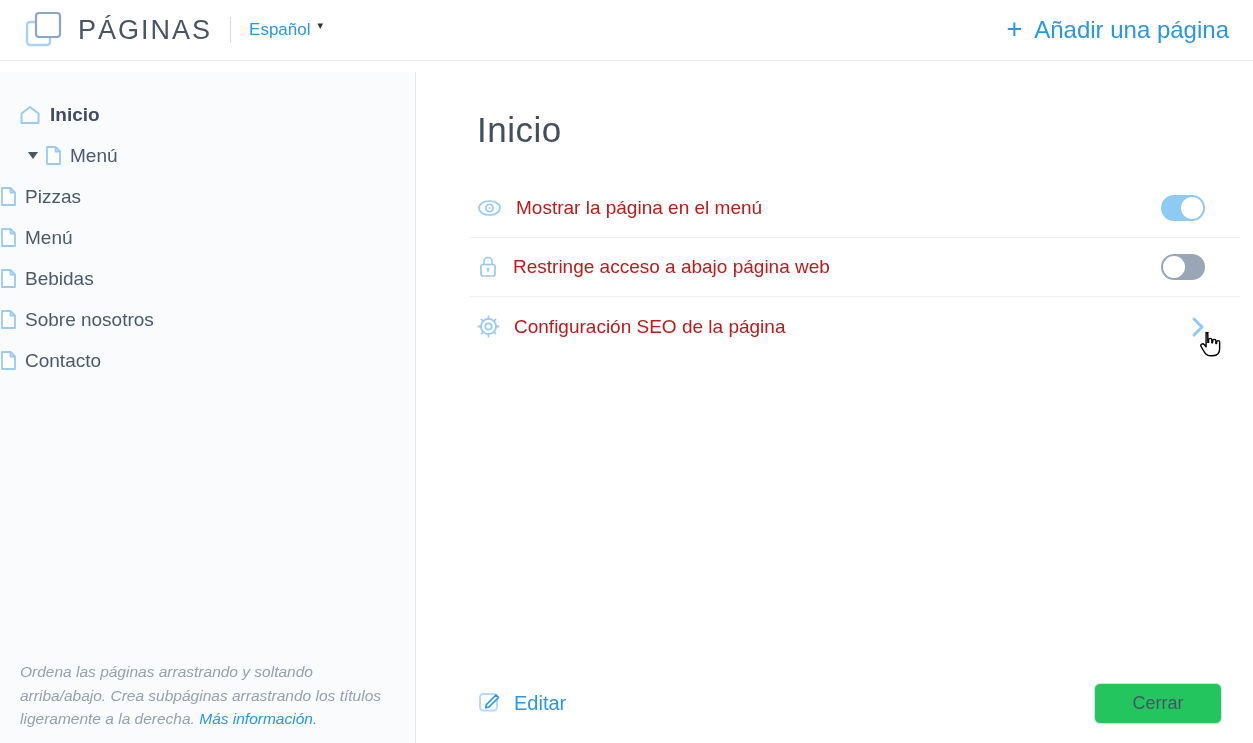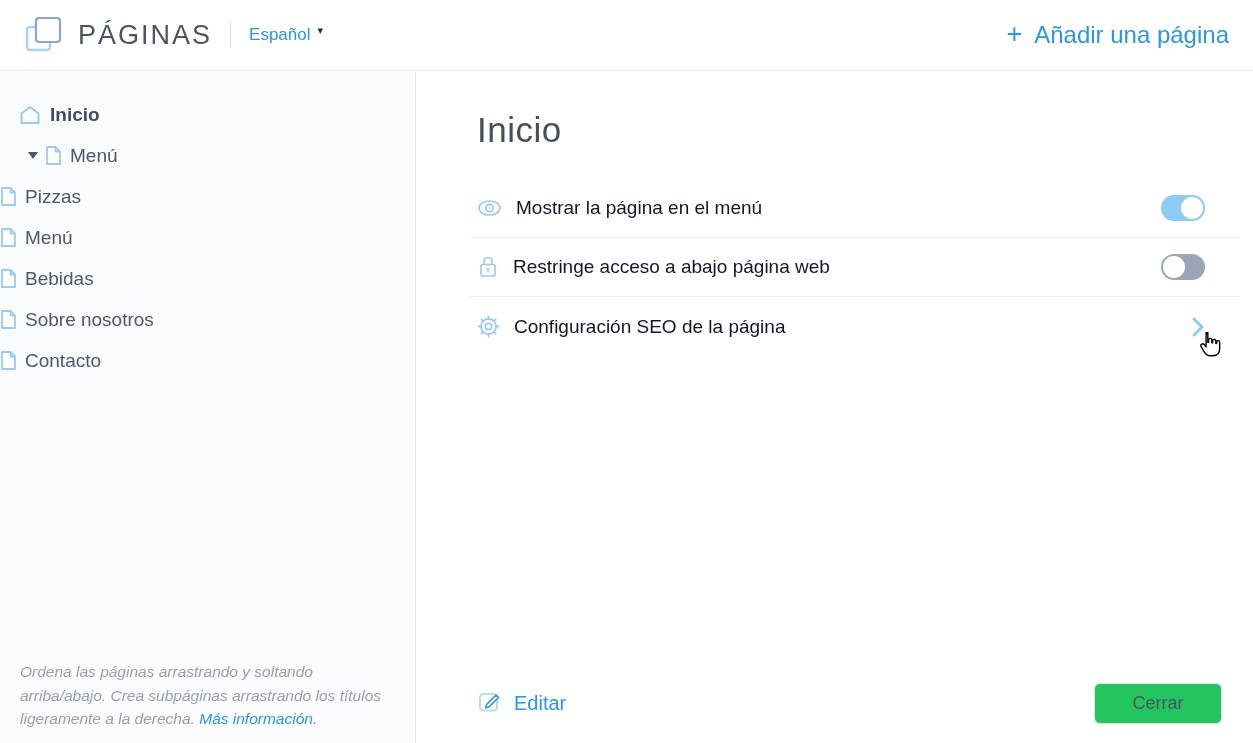--- a/index.html
+++ b/index.html
@@ -1,21 +1,21 @@
 <!DOCTYPE html>
 <html><head>
 <meta charset="utf-8">
 <style>
   * { margin:0; padding:0; box-sizing:border-box; }
   html,body { width:1253px; height:743px; overflow:hidden; }
   body { font-family:"Liberation Sans","DejaVu Sans",sans-serif; background:#fff; color:#4a5462; }
   .screen { position:relative; width:1253px; height:743px; background:#fff; }
 
   
-  .header { position:absolute; top:0; left:0; right:0; height:71px; background:#fff;
+  .header { position:absolute; top:0; left:0; right:0; height:61px; background:#fff;
             border-bottom:1px solid #e8ebee; display:flex; align-items:center; padding:14px 24px; }
   .brand { display:flex; align-items:center; gap:14px; }
   .brand-icon { width:40px; height:42px; position:relative; flex:0 0 auto; }
   .brand-title { font-size:27px; letter-spacing:2px; color:#4a5463; font-weight:400; }
   .brand-sep { width:1px; height:26px; background:#d7dbe0; margin:0 4px; }
   .lang { display:flex; align-items:flex-start; gap:7px; cursor:pointer; }
   .lang-label { font-size:17px; color:#2b97e0; }
   .lang-caret { font-size:11px; color:#2b2f35; line-height:1; }
   .add-page { margin-left:auto; display:flex; align-items:center; gap:12px; color:#2b97e0; cursor:pointer; }
   .add-plus { font-size:27px; font-weight:300; line-height:1; position:relative; top:-1px; }
@@ -40,21 +40,21 @@
   .help a { color:#2b97e0; text-decoration:none; font-style:italic; cursor:pointer; }
 
   
   .main { position:absolute; top:72px; left:416px; right:0; bottom:0; background:#fff; }
   .page-title { position:absolute; left:61px; top:38px; font-size:35px; color:#454f5c;
                 font-weight:400; letter-spacing:0.5px; }
   .settings { position:absolute; left:54px; top:107px; width:770px; }
   .srow { height:59px; display:flex; align-items:center; cursor:pointer; }
   .srow.divided { border-bottom:1px solid #eef1f3; }
   .srow .icn { flex:0 0 auto; margin-left:6px; display:flex; align-items:center; }
-  .srow .lbl { margin-left:13px; font-size:19px; color:#0f172a; }
+  .srow .lbl { margin-left:13px; font-size:19px; color:#b91c1c; }
   .srow .ctrl { margin-left:auto; display:flex; align-items:center; }
 
   .toggle { width:44px; height:26px; border-radius:13px; position:relative; margin-right:35px; cursor:pointer; }
   .toggle .knob { position:absolute; top:2px; width:22px; height:22px; border-radius:50%; background:#fff; }
   .toggle.on { background:#8ecbf3; }
   .toggle.on .knob { right:2px; }
   .toggle.off { background:#9aa6b5; }
   .toggle.off .knob { left:2px; }
 
   .chev { margin-right:32px; display:flex; align-items:center; }

